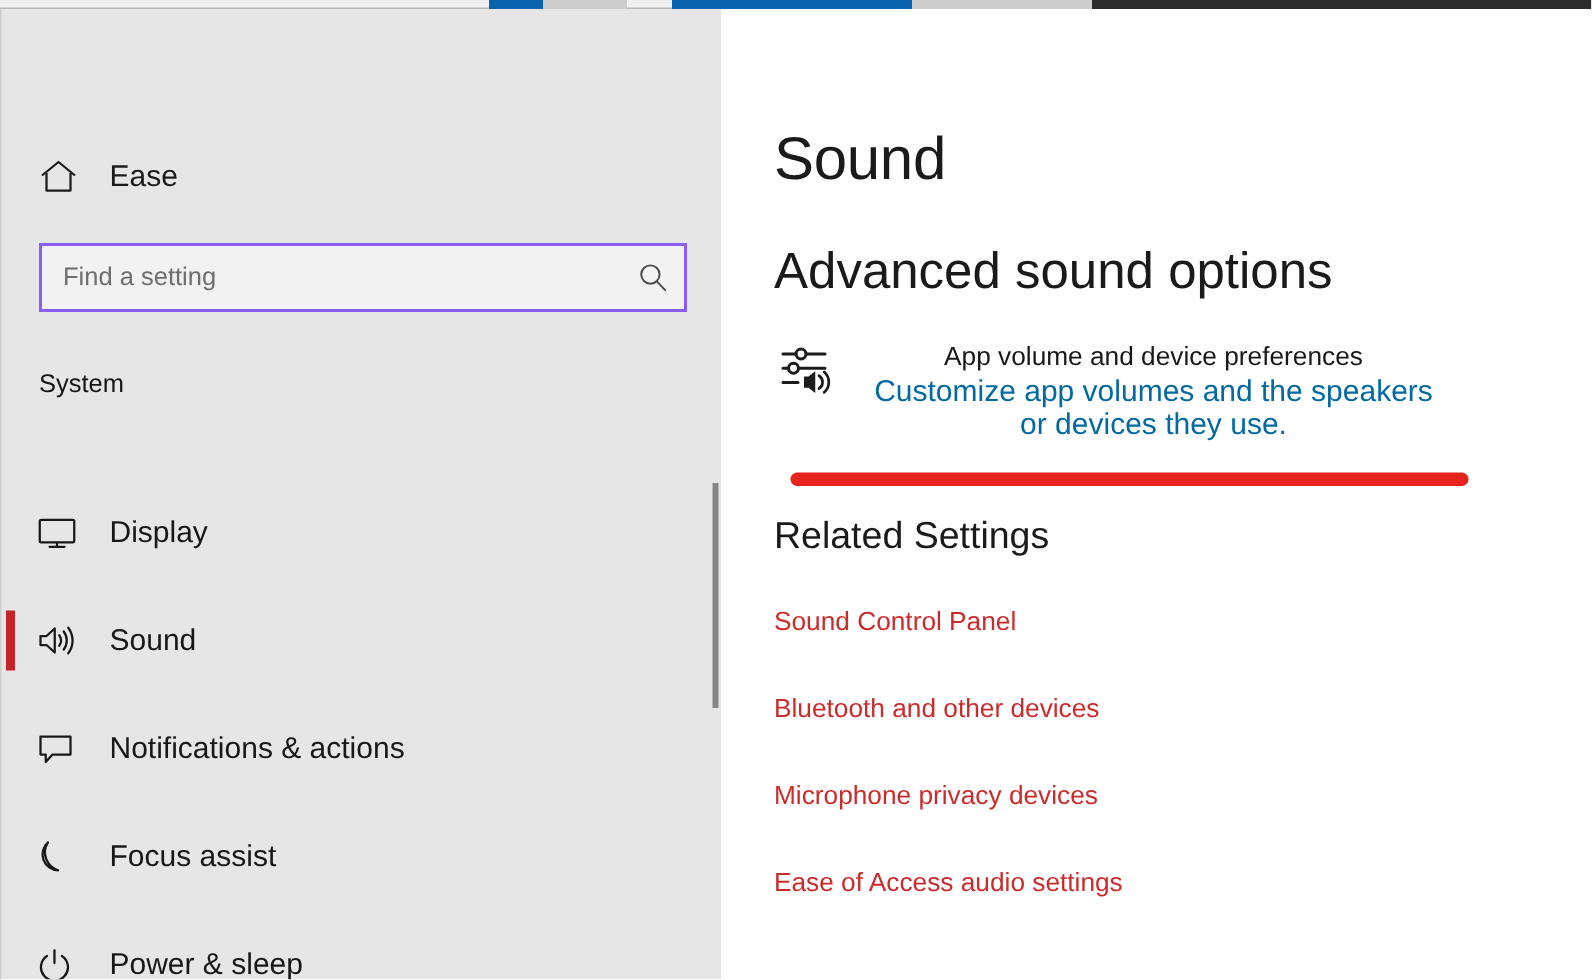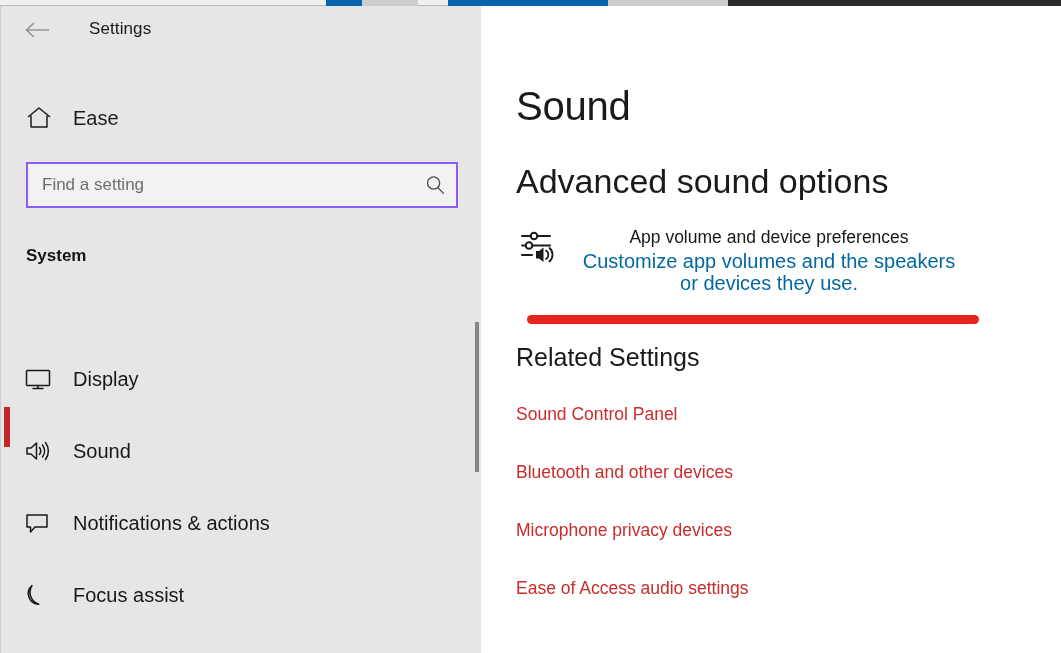--- a/index.html
+++ b/index.html
@@ -125,35 +125,35 @@
     display: flex;
     align-items: center;
     justify-content: center;
   }
 
   
   .nav-section {
     position: absolute;
     top: 240px; left: 25px;
     font-size: 17px;
-    font-weight: bold;
+    font-weight: normal;
     color: #151515;
   }
 
   
   .nav-list {
     position: absolute;
     top: 313px; left: 0;
     width: 470px;
   }
   .nav-item {
     position: relative;
     height: 72px;
     display: flex;
-    align-items: flex-end;
+    align-items: center;
     cursor: default;
   }
   .nav-item.selected::before {
     content: "";
     position: absolute;
     left: 3px;
     top: 16px;
     width: 6px;
     height: 40px;
     background: #c3262a;
@@ -304,29 +304,20 @@
     <div class="bg-seg blue" style="left:326px;width:36px;"></div>
     <div class="bg-seg grey" style="left:362px;width:56px;"></div>
     <div class="bg-seg light" style="left:418px;width:30px;"></div>
     <div class="bg-seg blue" style="left:448px;width:160px;"></div>
     <div class="bg-seg grey" style="left:608px;width:120px;"></div>
     <div class="bg-seg dark" style="left:728px;width:333px;"></div>
   </div>
 
   <div class="sidebar">
 
-    <div class="titlebar">
-      <div class="back-btn">
-        <svg width="26" height="18" viewBox="0 0 26 18" aria-hidden="true">
-          <path d="M1 9 H24" stroke="#8e8e8e" stroke-width="1.4" fill="none"></path>
-          <path d="M9 2 L1.5 9 L9 16" stroke="#8e8e8e" stroke-width="1.4" fill="none"></path>
-        </svg>
-      </div>
-      <div class="app-title">Settings</div>
-    </div>
 
     <div class="home-row">
       <span class="home-icon">
         <svg width="26" height="24" viewBox="0 0 26 24" aria-hidden="true">
           <path d="M2 11 L13 2 L24 11" stroke="#1b1b1b" stroke-width="1.5" fill="none" stroke-linejoin="round"></path>
           <path d="M5 9.4 V21 H21 V9.4" stroke="#1b1b1b" stroke-width="1.5" fill="none" stroke-linejoin="round"></path>
         </svg>
       </span>
       <span class="home-label">Ease</span>
     </div>

